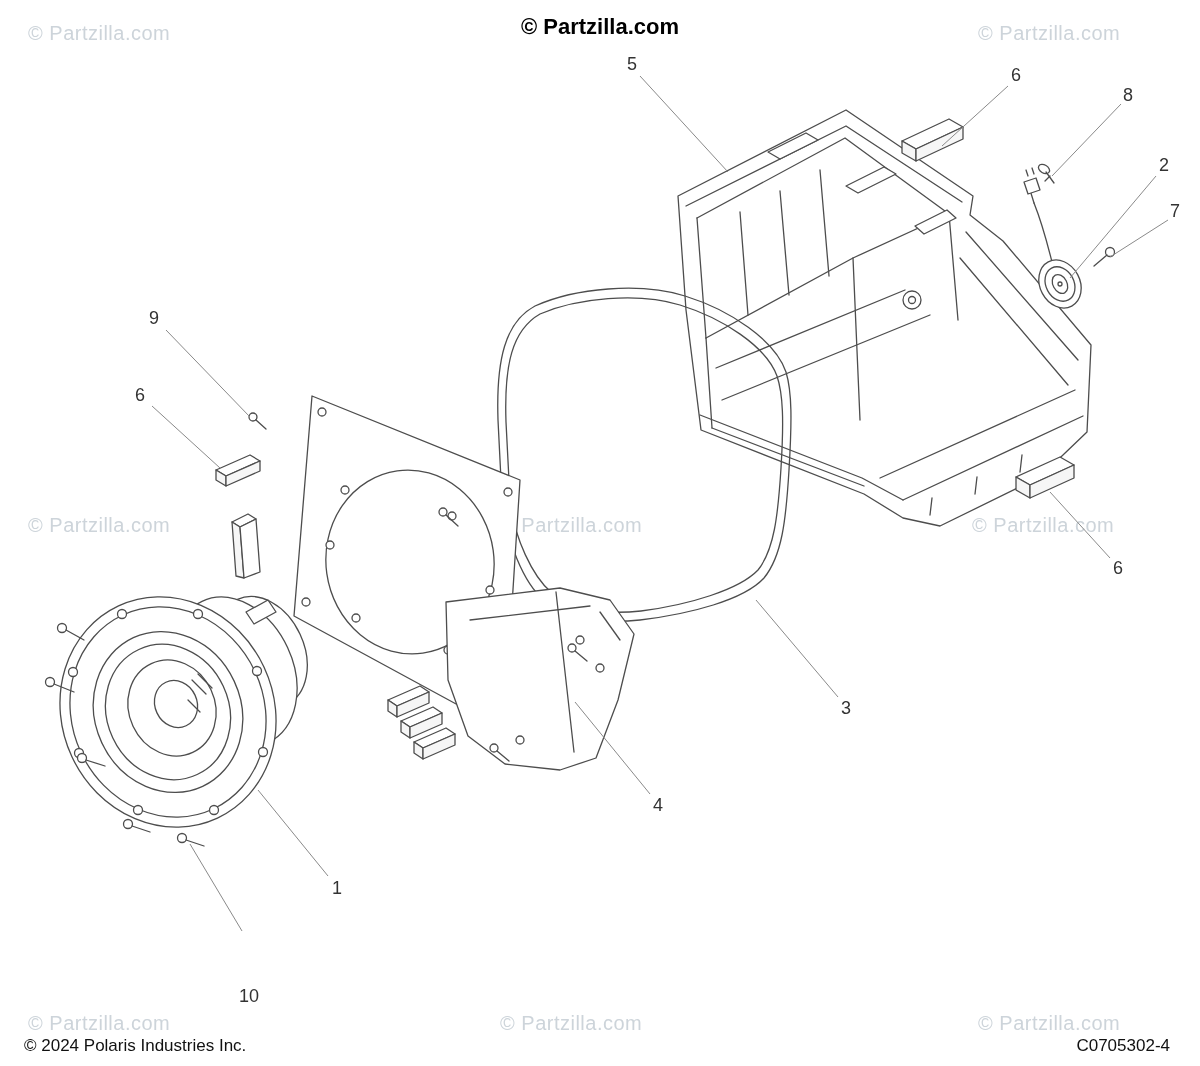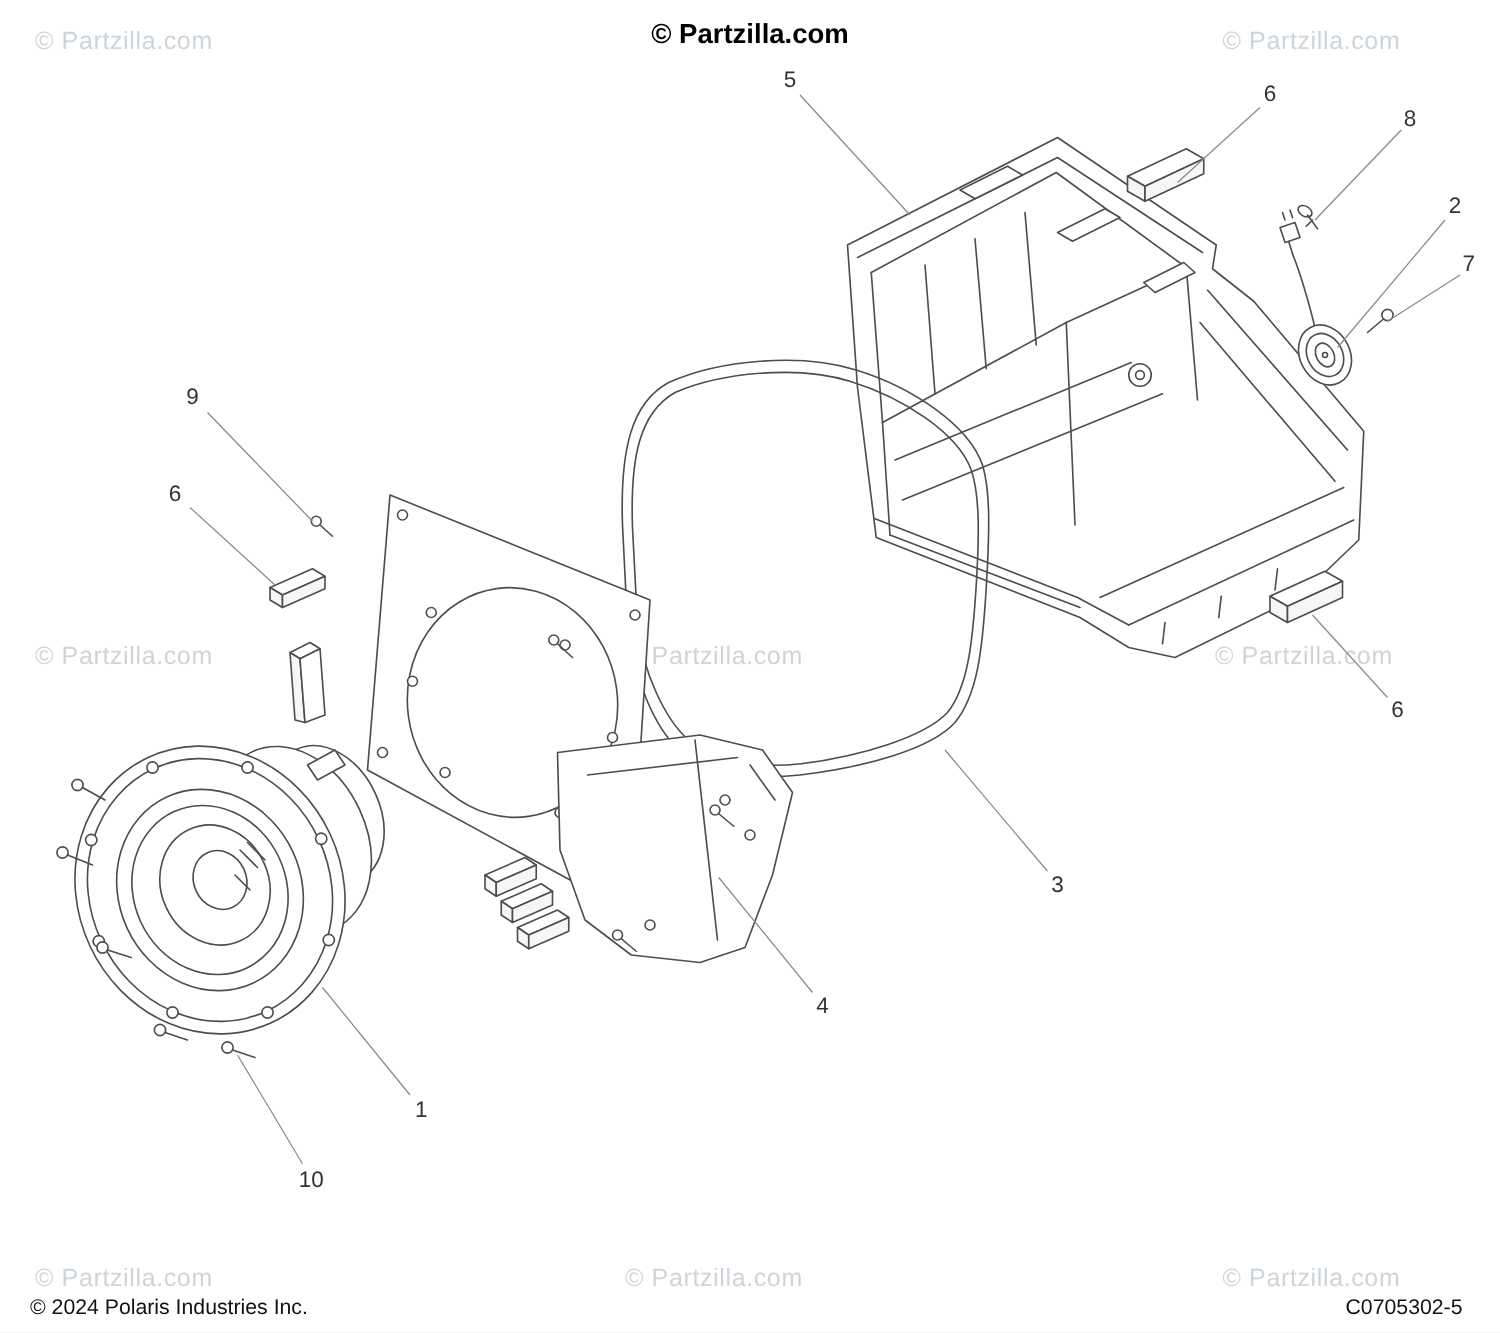--- a/index.html
+++ b/index.html
@@ -36,21 +36,21 @@
   .fw{fill:#ffffff;}
   .fl{fill:#f6f6f6;}
   .ld{stroke:var(--leader);stroke-width:1;fill:none;}
   .callout{
     position:absolute;transform:translate(-50%,-50%);
     font-size:18px;color:var(--callout);white-space:nowrap;
   }
   .c5{left:632px;top:64px}.c6a{left:1016px;top:75px}.c8{left:1128px;top:95px}
   .c2{left:1164px;top:165px}.c7{left:1175px;top:211px}.c9{left:154px;top:318px}
   .c6b{left:140px;top:395px}.c6c{left:1118px;top:568px}.c3{left:846px;top:708px}
-  .c4{left:658px;top:805px}.c1{left:337px;top:888px}.c10{left:249px;top:944px}
+  .c4{left:658px;top:805px}.c1{left:337px;top:888px}.c10{left:249px;top:996px}
   .footer-copyright{position:absolute;left:24px;top:1036px;font-size:17px;color:var(--text);text-align:right;}
   .footer-code{position:absolute;right:30px;top:1036px;font-size:17px;color:var(--text);}
 </style>
 </head>
 <body>
 
 <div class="page">
 
   <div class="watermark wm-tl">© Partzilla.com</div>
   <div class="watermark wm-tr">© Partzilla.com</div>
@@ -244,15 +244,15 @@
   <div class="callout c7">7</div>
   <div class="callout c9">9</div>
   <div class="callout c6b">6</div>
   <div class="callout c6c">6</div>
   <div class="callout c3">3</div>
   <div class="callout c4">4</div>
   <div class="callout c1">1</div>
   <div class="callout c10">10</div>
 
   <div class="footer-copyright">© 2024 Polaris Industries Inc.</div>
-  <div class="footer-code">C0705302-5</div>
+  <div class="footer-code">C0705302-4</div>
 
 </div>
 
 </body></html>

